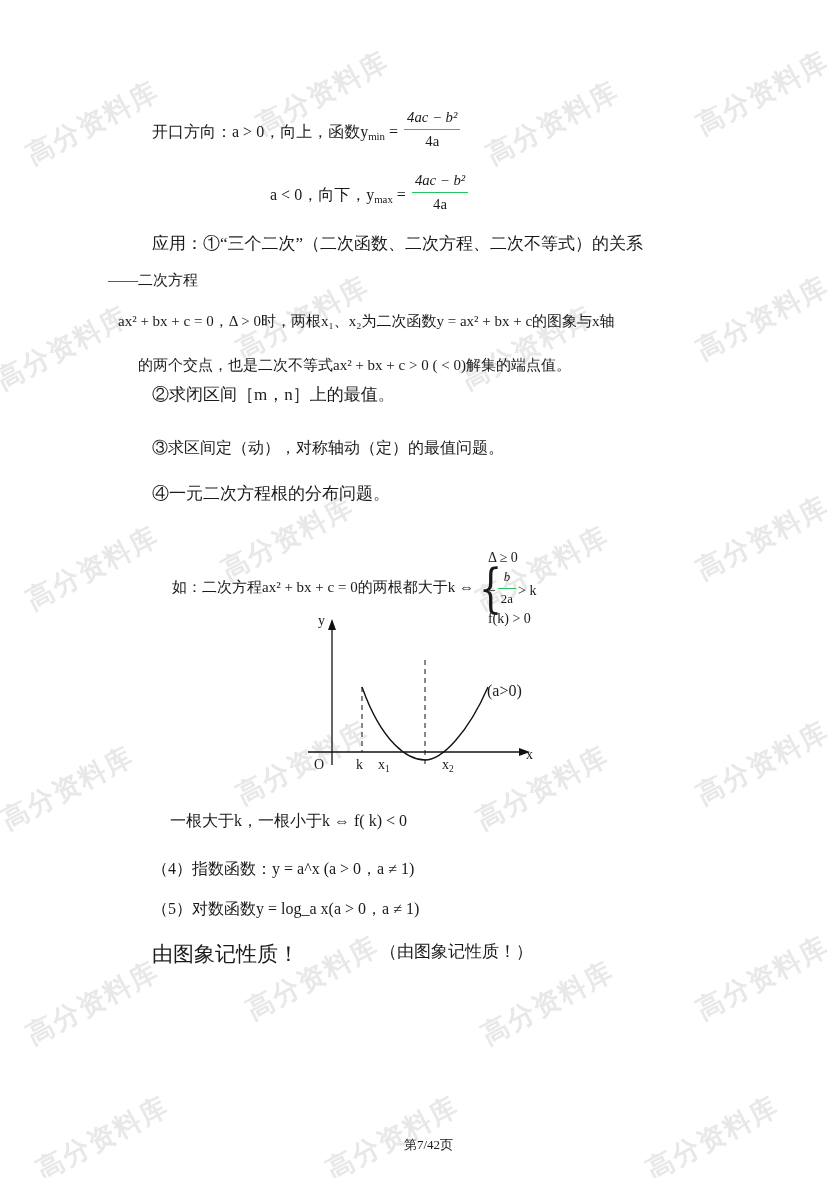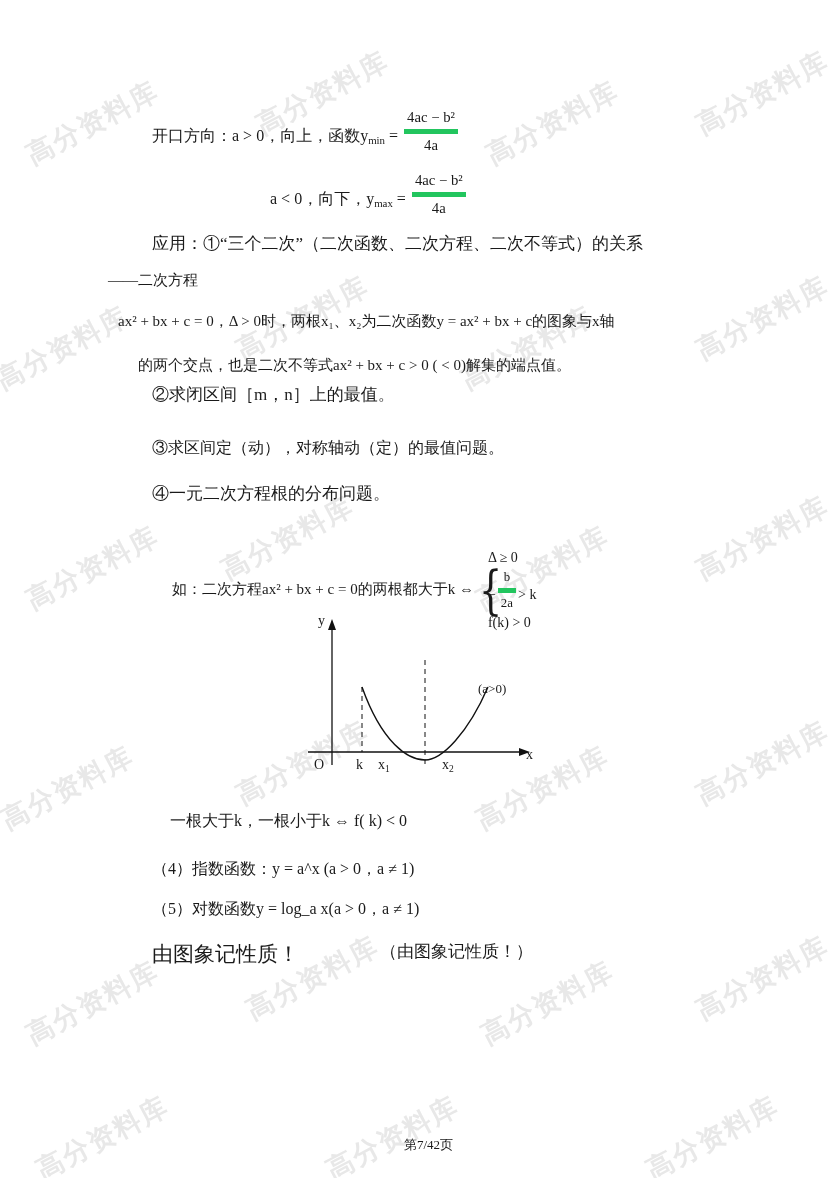--- a/index.html
+++ b/index.html
@@ -56,22 +56,23 @@
   
   .frac {
     display: inline-block;
     vertical-align: -0.55em;
     text-align: center;
     margin: 0 2px;
   }
   .frac .num {
     display: block;
     padding: 0 3px 1px 3px;
-    border-bottom: 5px solid #22c55e;
+    border-bottom: 1px solid #22c55e;
     font-size: 0.92em;
+    font-style: italic;
   }
   .frac .den {
     display: block;
     padding: 1px 3px 0 3px;
     font-size: 0.92em;
   }
 
   
   .sys {
     display: inline-block;
@@ -178,21 +179,21 @@
         <line x1="135" y1="45" x2="135" y2="150" stroke="#111" stroke-width="1" stroke-dasharray="5,4"></line>
 
         <path d="M72,72 C92,128 118,145 135,145 C152,145 178,118 198,72" fill="none" stroke="#111" stroke-width="1.4"></path>
       </svg>
       <div class="line math" style="left:28px; top:-4px; font-size:14px;">y</div>
       <div class="line math" style="left:236px; top:130px; font-size:14px;">x</div>
       <div class="line math" style="left:24px; top:140px; font-size:14px;">O</div>
       <div class="line math" style="left:66px; top:140px; font-size:14px;">k</div>
       <div class="line math" style="left:88px; top:140px; font-size:14px;"><span>x</span><sub>1</sub></div>
       <div class="line math" style="left:152px; top:140px; font-size:14px;"><span>x</span><sub>2</sub></div>
-      <div class="line math" style="left:188px; top:65px; font-size:13px;">(a&gt;0)</div>
+      <div class="line math" style="left:197px; top:65px; font-size:16px;">(a&gt;0)</div>
     </div>
 
     <div class="line cjk" style="left:170px; top:810px; font-size:16px;">一根大于k，一根小于k ⇔ f( k) &lt; 0</div>
 
     <div class="line cjk" style="left:152px; top:858px; font-size:16px;">（4）指数函数：y = a^x (a &gt; 0，a ≠ 1)</div>
 
     <div class="line cjk" style="left:152px; top:898px; font-size:16px;">（5）对数函数y = log_a x(a &gt; 0，a ≠ 1)</div>
 
     <div class="line cjk" style="left:152px; top:940px; font-size:21px;">由图象记性质！</div>
     <div class="line cjk" style="left:380px; top:940px; font-size:17px;">（由图象记性质！）</div>

